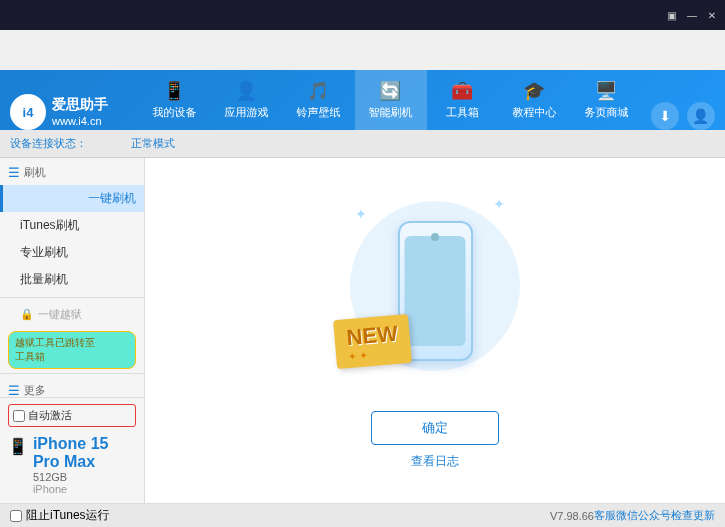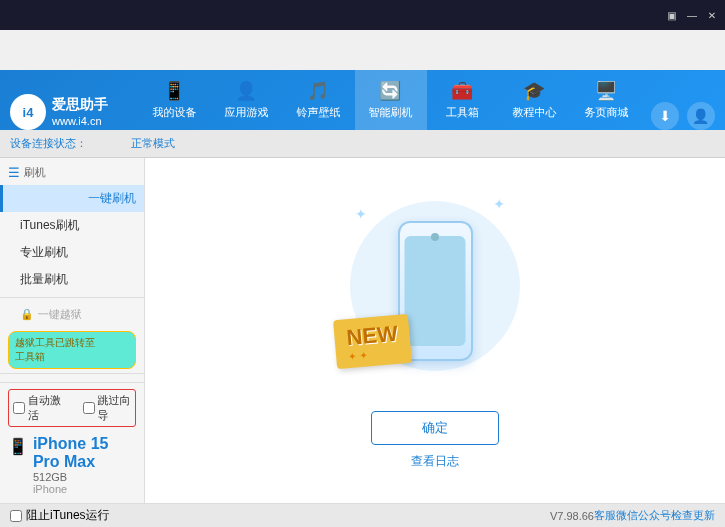--- a/index.html
+++ b/index.html
@@ -170,24 +170,20 @@
 
         </div>
       </div>
 
       <div style="background:#f5f5f5; border-top:1px solid #ddd; padding:6px 8px;">
         <div class="auto-options">
           <div class="checkbox-item">
             <input type="checkbox" style="">
             <span>自动激活</span>
           </div>
-          <div class="checkbox-item">
-            <input type="checkbox" style="">
-            <span>跳过向导</span>
-          </div>
         </div>
         <div class="device-info">
           <div class="device-icon">📱</div>
           <div class="device-details">
             <div class="device-name">iPhone 15 Pro Max</div>
             <div class="device-storage">512GB</div>
             <div class="device-type">iPhone</div>
           </div>
         </div>
       </div>

